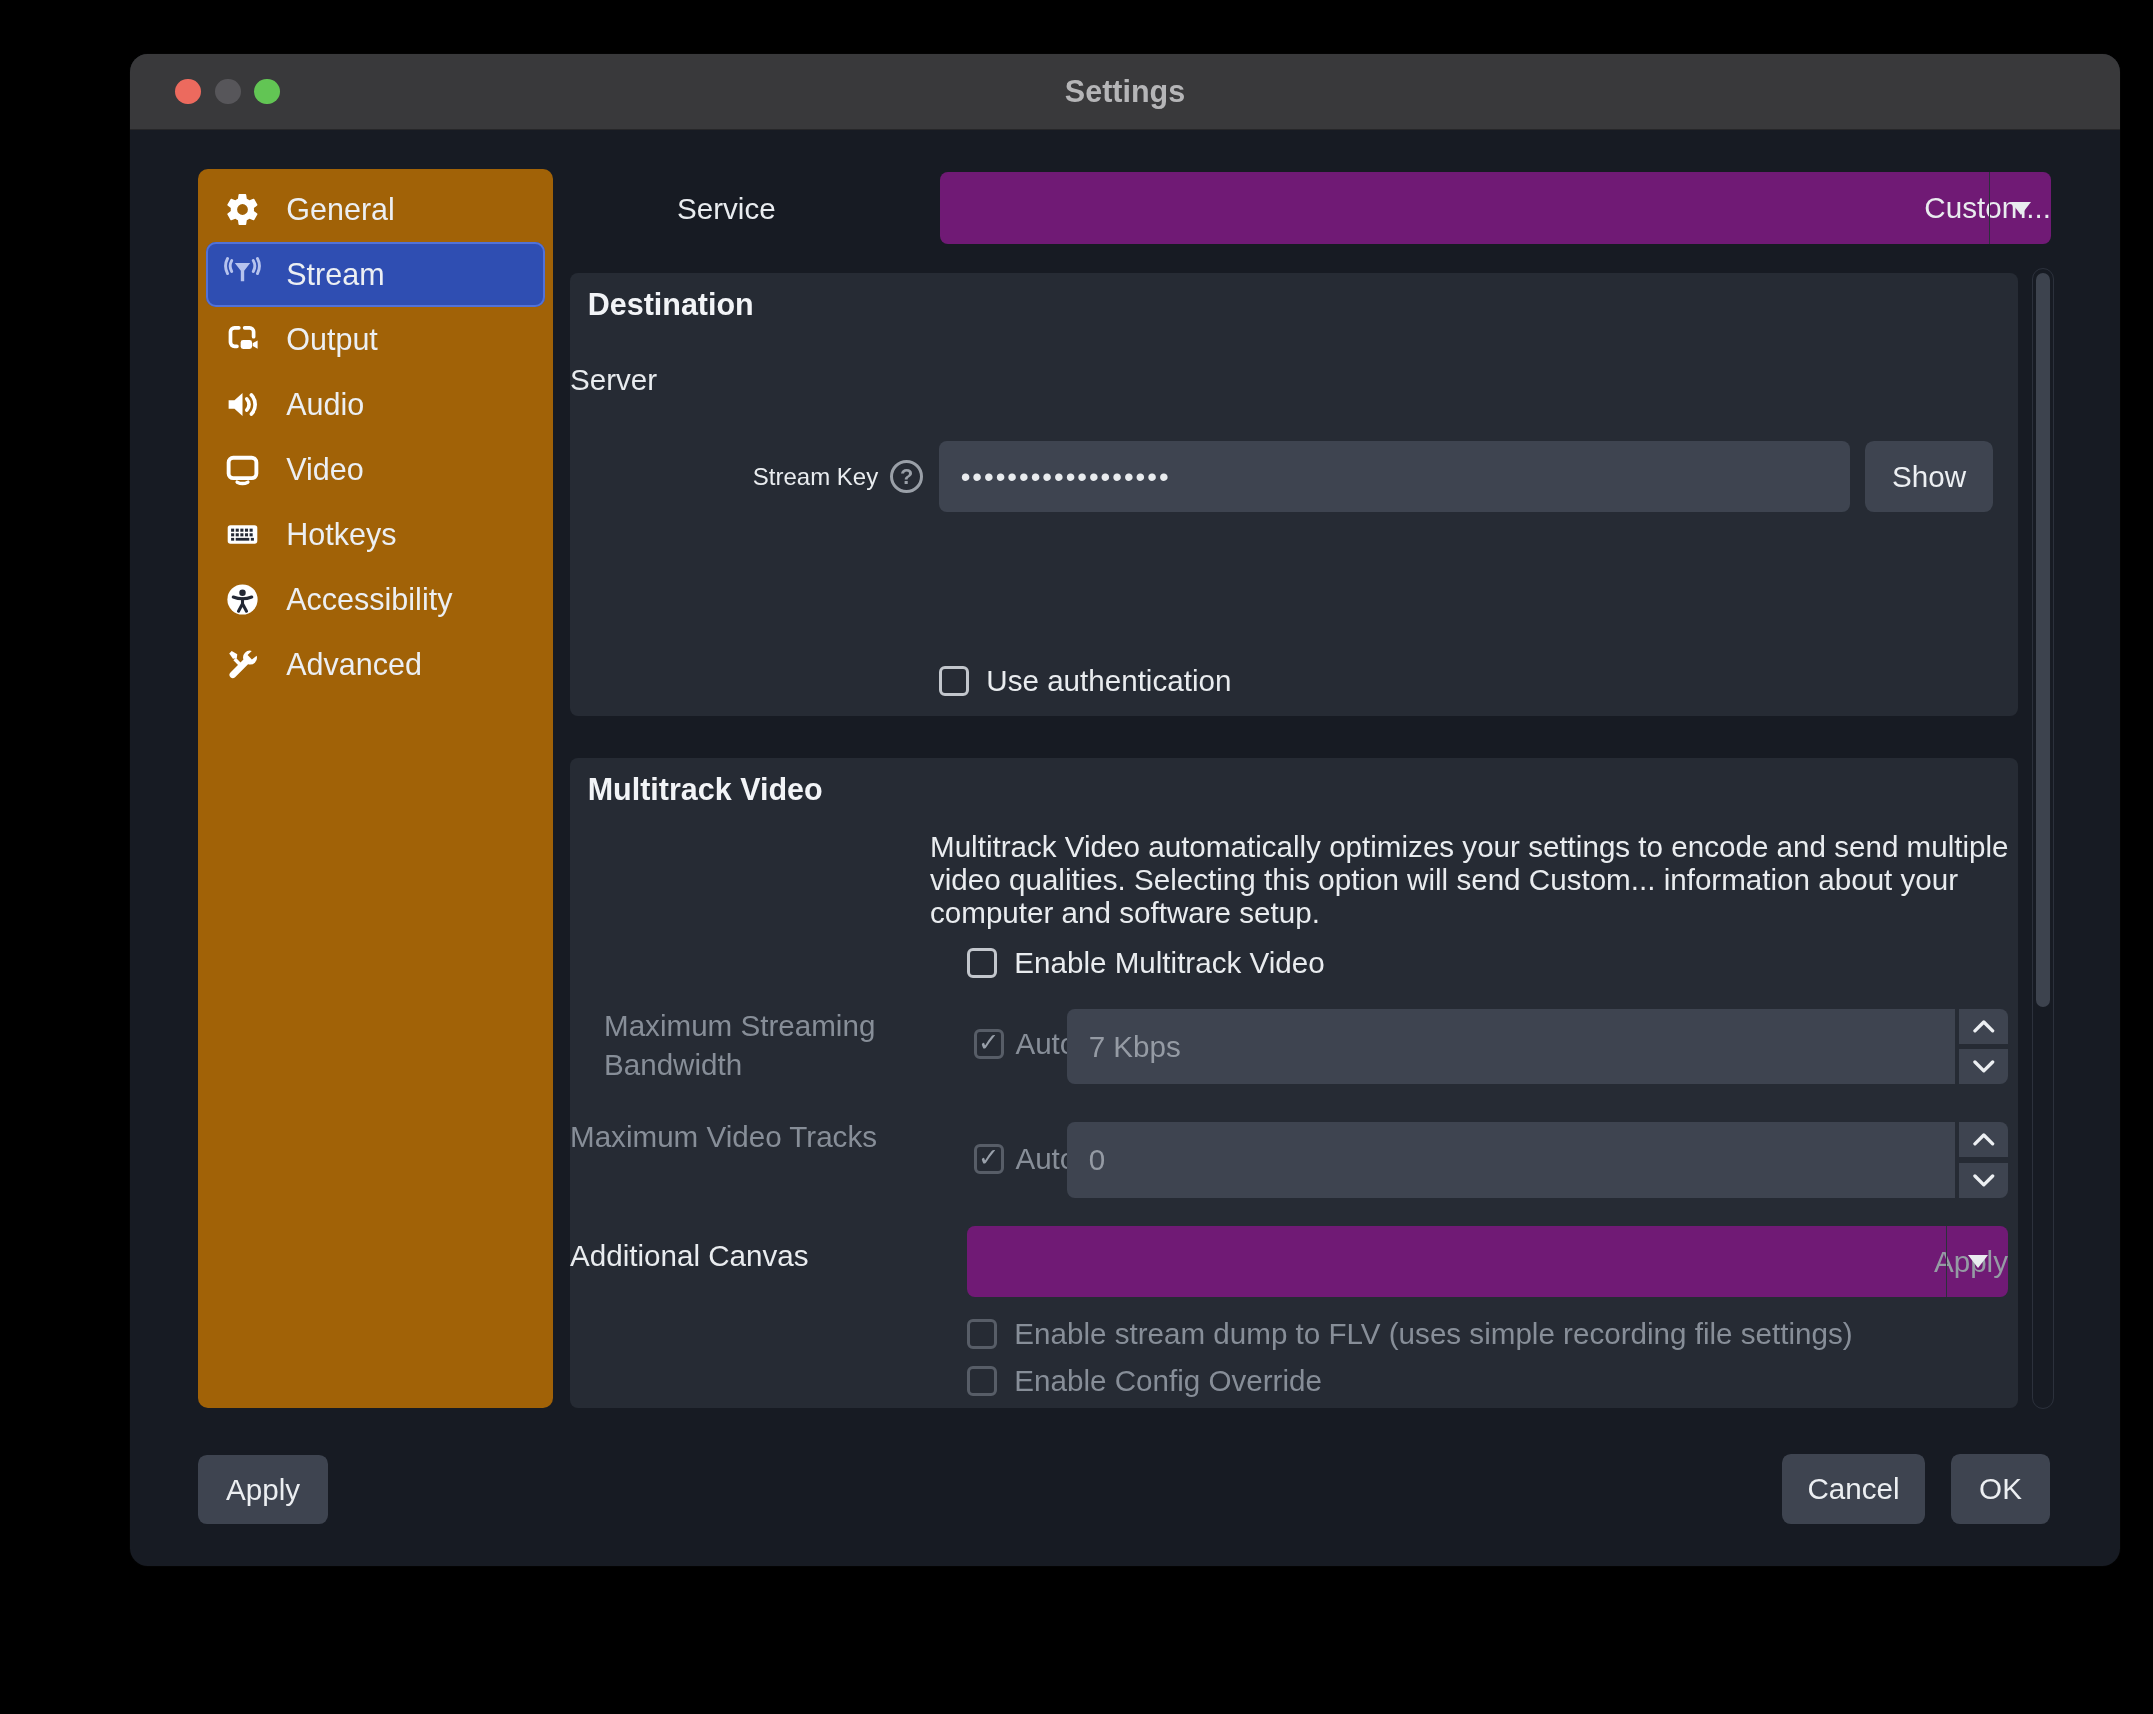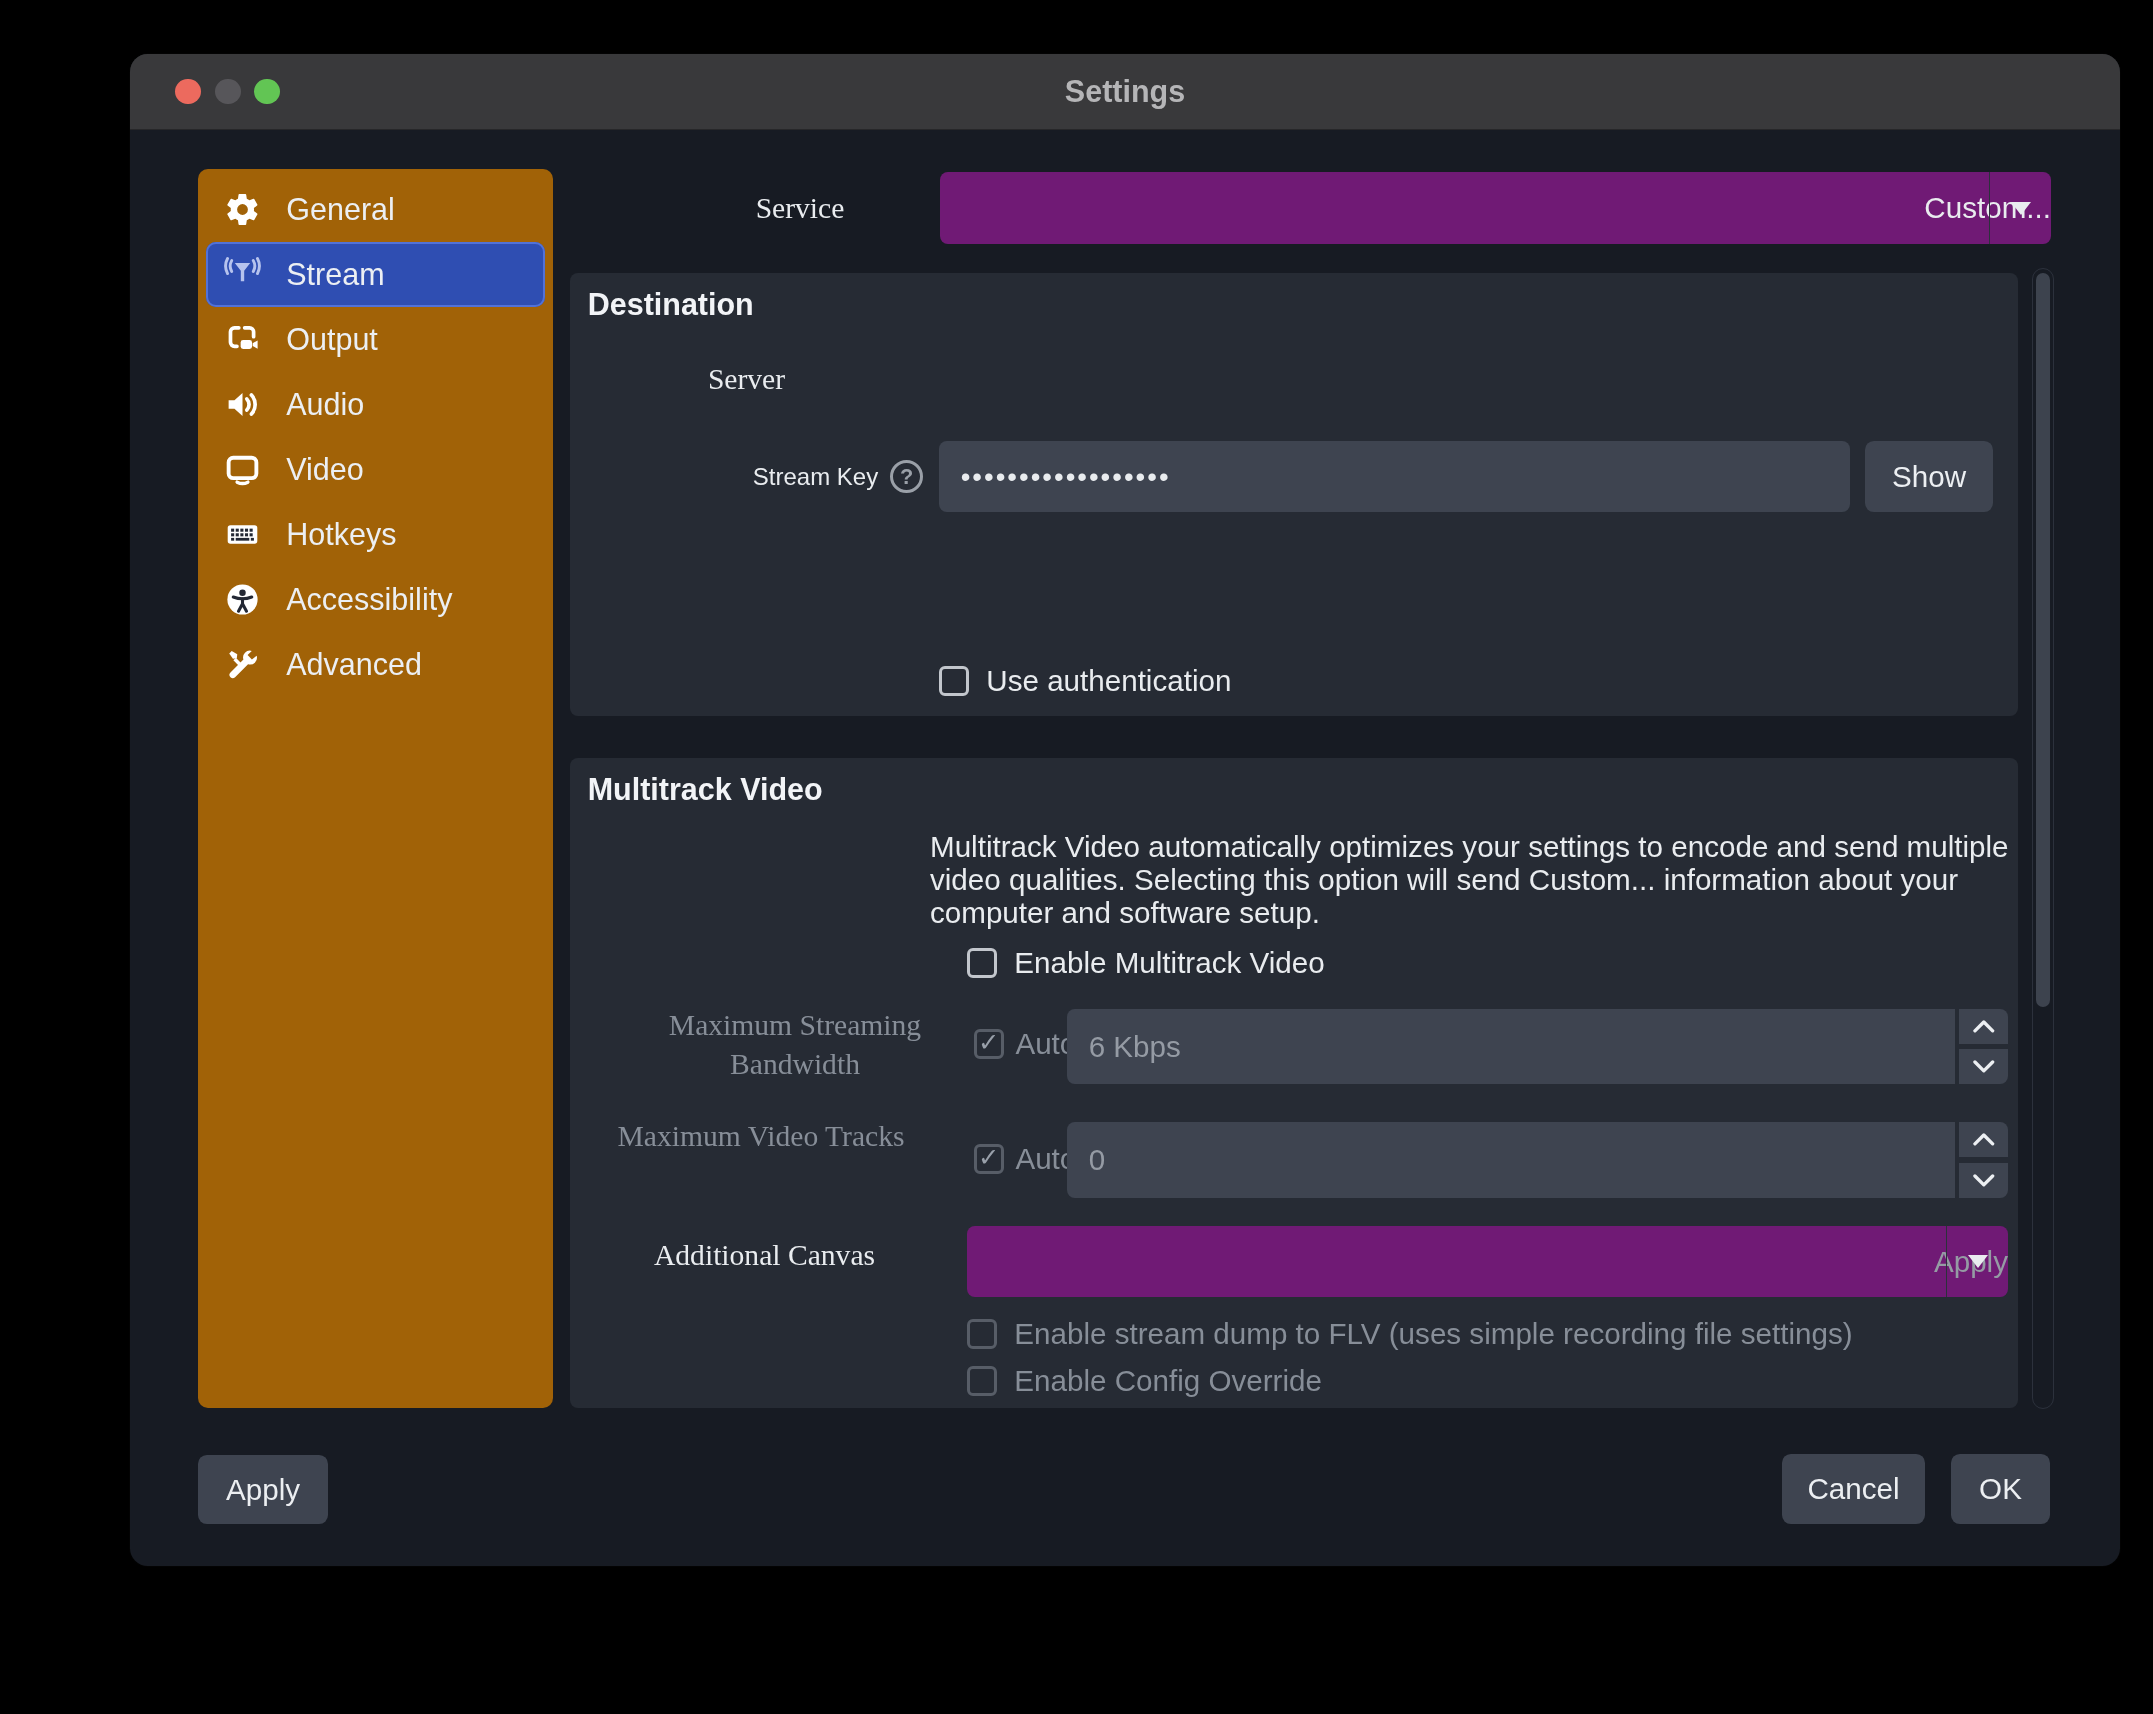--- a/index.html
+++ b/index.html
@@ -14,21 +14,21 @@
   .light.gray{left:85px;background:#57565a;}
   .light.green{left:124px;background:#62c554;}
   .wtitle{position:absolute;left:0;top:0;width:100%;height:75px;line-height:75px;text-align:center;
           font-size:30.5px;font-weight:bold;color:#b5b5b7;}
   
   .sidebar{position:absolute;left:68px;top:115px;width:355px;height:1239px;background:#a16207;border-radius:9.9px;padding-top:7.9px;box-sizing:border-box;}
   .nav-item{position:relative;height:65px;margin:0 7.9px;display:flex;align-items:center;gap:23.6px;padding-left:15.8px;border-radius:9.9px;font-size:30.5px;color:#eceff3;}
   .nav-item .ic{width:41px;height:41px;display:flex;align-items:center;justify-content:center;flex:0 0 41px;}
   .nav-item.selected{background:#2f4eb2;box-shadow:inset 0 0 0 2px #5272d8;}
   
-  .label{position:absolute;font-size:29.6px;color:#e9ecef;height:39px;line-height:39px;text-align:center;font-family:Liberation Serif, serif;}
+  .label{position:absolute;font-size:29.6px;color:#e9ecef;height:39px;line-height:39px;text-align:left;}
   .label.gray{color:#878e98;}
   .field{position:absolute;background:#3e4450;border-radius:7.9px;font-size:29.6px;color:#e9ecef;
          display:flex;align-items:center;padding:0 21.7px;box-sizing:border-box;}
   .panel{position:absolute;background:#262b34;border-radius:7.9px;}
   .panel-title{position:absolute;left:17.7px;top:13.8px;font-size:30.5px;font-weight:bold;color:#f2f4f7;}
   .btn{position:absolute;background:#3e4450;border-radius:8.9px;font-size:29.6px;color:#eceff2;
        display:flex;align-items:center;justify-content:center;}
   
   .dropdown{position:absolute;background:#701a75;border-radius:7.9px;display:flex;align-items:center;
             font-size:29.6px;color:#e9ecef;padding-left:21.7px;box-sizing:border-box;justify-content:flex-end;}
@@ -208,21 +208,21 @@
 
       <div class="label gray" style="left:16px;top:248px;width:382px;padding-left:18px;">Maximum Streaming Bandwidth</div>
       <div class="cbrow gray" style="left:404px;top:269px;gap:11.8px;">
         <span class="cb disabled">
             <span class="tick">✓</span>
           </span>
         <span>Auto</span>
       </div>
       <div class="spin" style="left:497px;top:251px;width:941px;height:75px;">
         <div class="spin-field">
-            <span>6 Kbps</span>
+            <span>7 Kbps</span>
           </div>
         <div class="step up">
             <svg width="23.6" height="14.8" viewBox="0 0 24 15">
               <polyline points="3,12 12,3 21,12" fill="none" stroke="#eceff2" stroke-width="3.4" stroke-linecap="round" stroke-linejoin="round"></polyline>
             </svg>
           </div>
         <div class="step down">
             <svg width="23.6" height="14.8" viewBox="0 0 24 15">
               <polyline points="3,3 12,12 21,3" fill="none" stroke="#eceff2" stroke-width="3.4" stroke-linecap="round" stroke-linejoin="round"></polyline>
             </svg>

